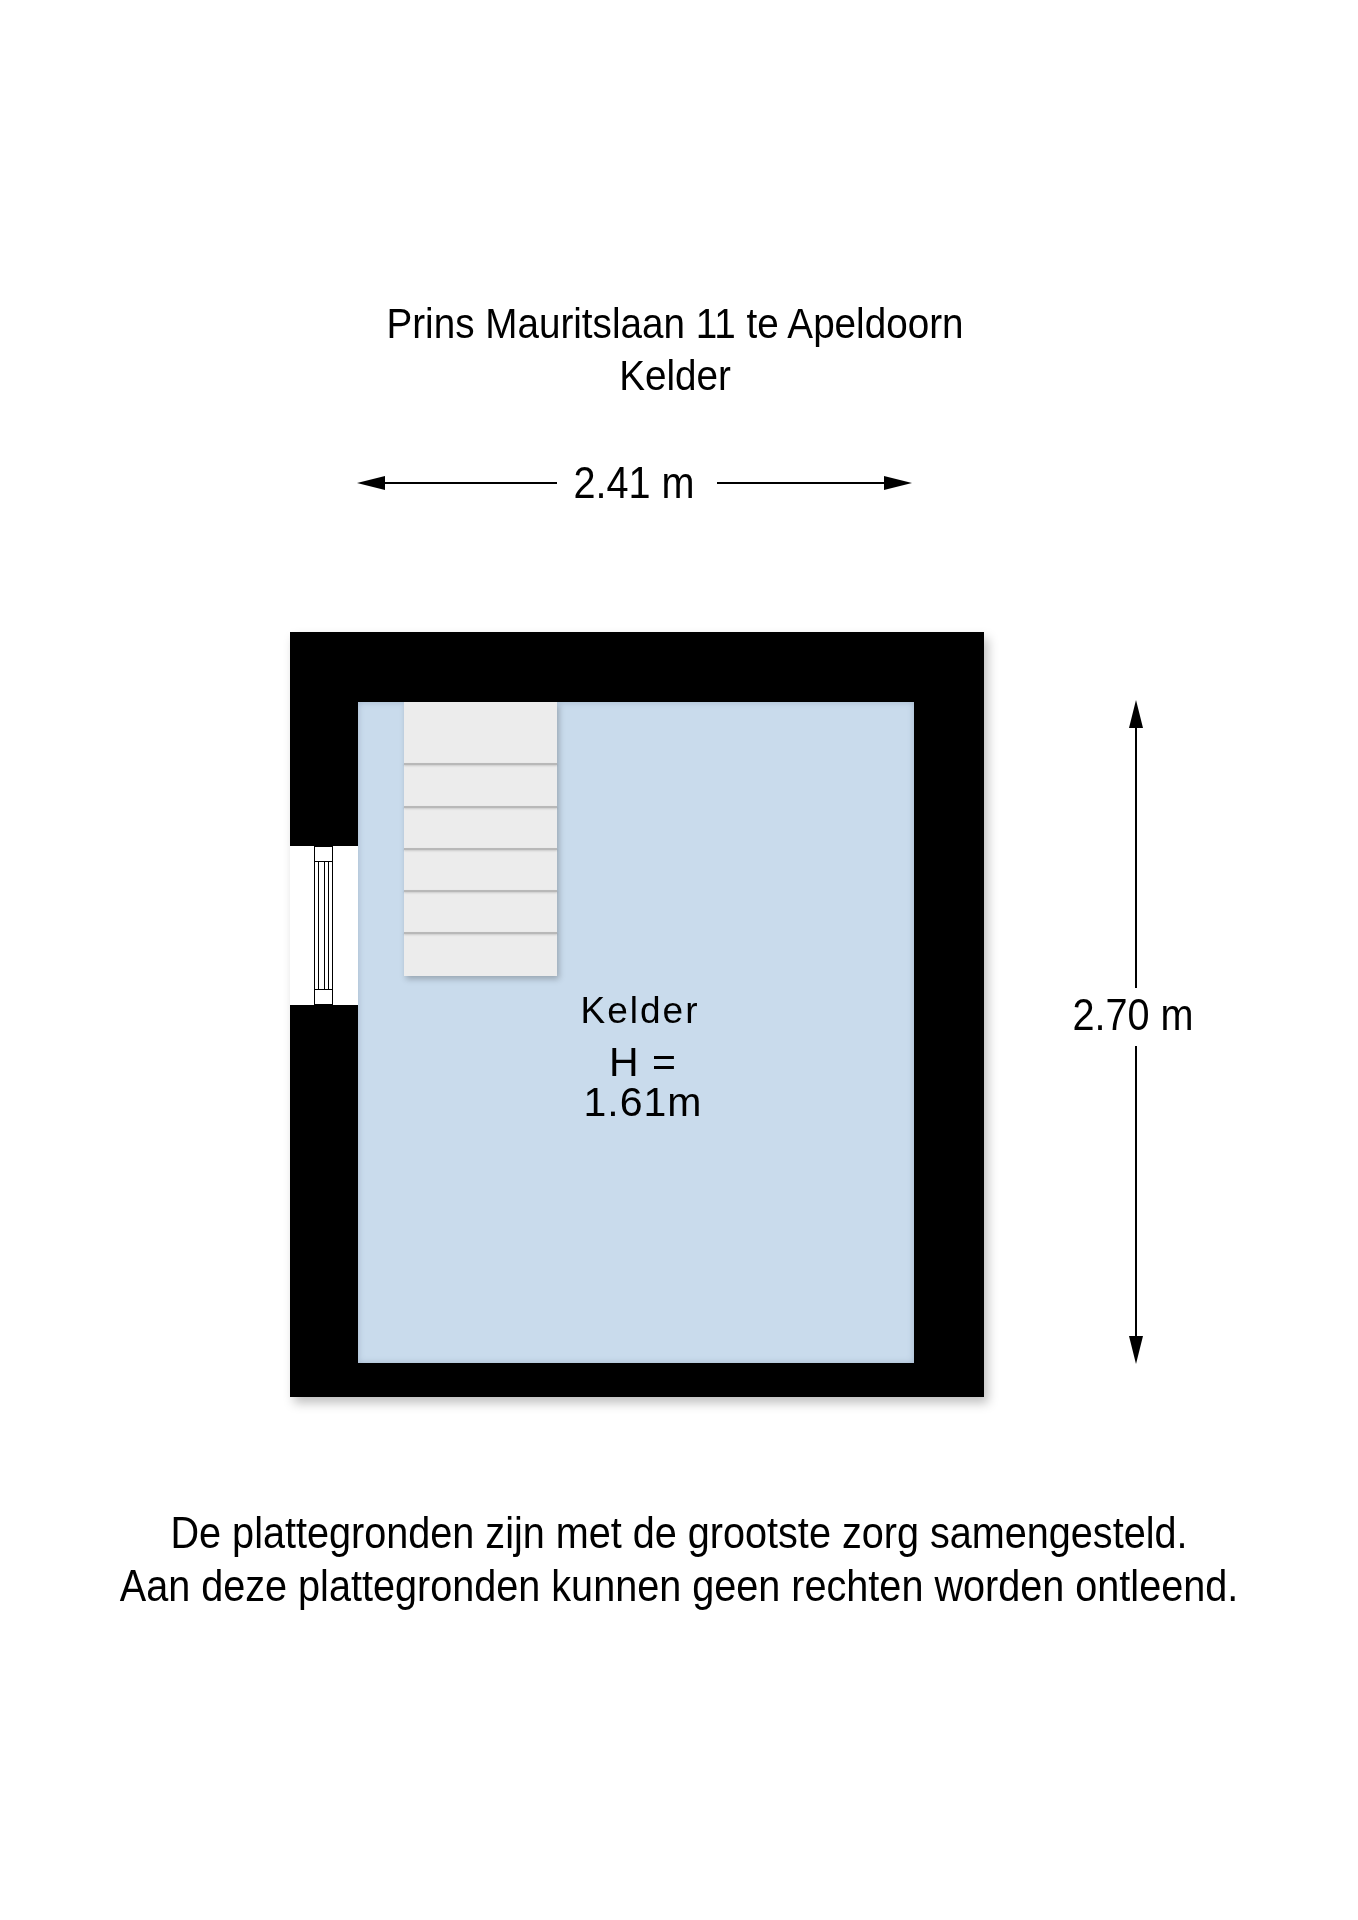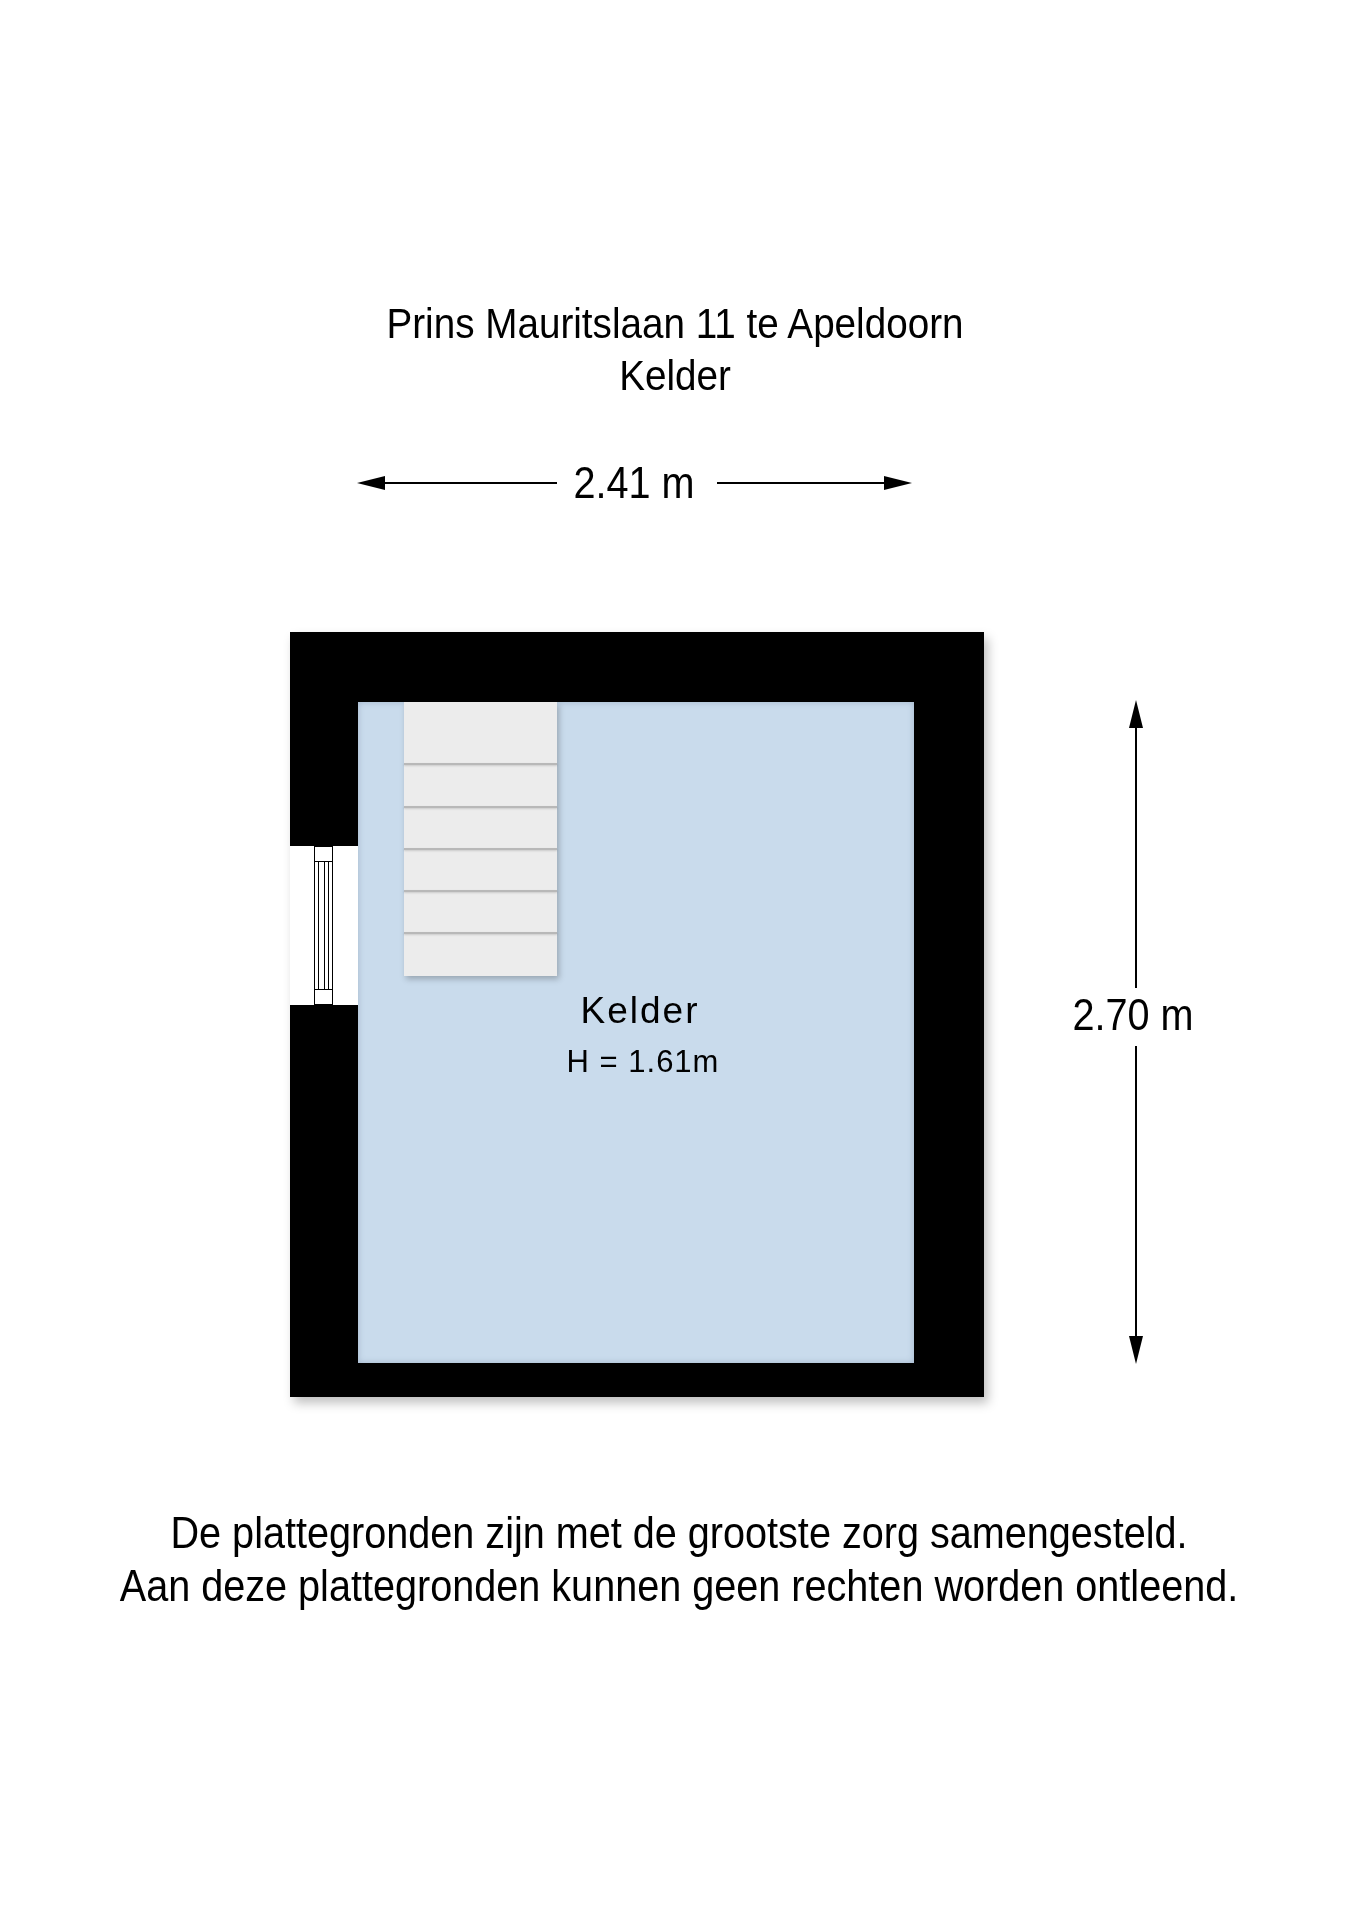--- a/index.html
+++ b/index.html
@@ -16,21 +16,21 @@
           box-shadow: inset 0 0 6px rgba(90,110,140,0.35); }
   .window-gap { left:290px; top:846px; width:68px; height:159px; background:#fff; }
   .window-frame { left:314px; top:846px; width:19px; height:159px; border:1px solid #000; box-sizing:border-box; background:#fff; }
   .window-frame .pane { position:absolute; left:3px; right:3px; top:14px; bottom:14px; border-left:1px solid #000; border-right:1px solid #000; }
   .window-frame .pane::after { content:""; position:absolute; left:50%; top:0; bottom:0; border-left:1px solid #000; }
   .window-frame .cap { position:absolute; left:0; right:0; height:14px; }
   .stairs { left:404px; top:702px; width:153px; height:274px; background:#ececec;
             box-shadow: 2px 3px 6px rgba(0,0,0,0.25); }
   .step-line { position:absolute; left:0; right:0; height:2px; background:#b8b8b8; box-shadow:0 1px 2px rgba(0,0,0,0.15); }
   .room-label { font-size:37px; line-height:42px; letter-spacing:2px; }
-  .room-height { font-size:31px; line-height:40px; letter-spacing:1px; }
+  .room-height { font-size:41px; line-height:40px; letter-spacing:1px; }
   .dim-v { left:1121px; top:700px; width:30px; height:664px; }
   .dim-v .vline { position:absolute; left:14px; width:2px; background:#000; }
   .footer { left:0; width:1358px; text-align:center; font-size:44px; line-height:52px; }
 </style>
 </head>
 <body>
 
 <div class="abs title" style="top:300px; left:50px;">Prins Mauritslaan 11 te Apeldoorn</div>
 <div class="abs title" style="top:352px; left:50px;">Kelder</div>
 

